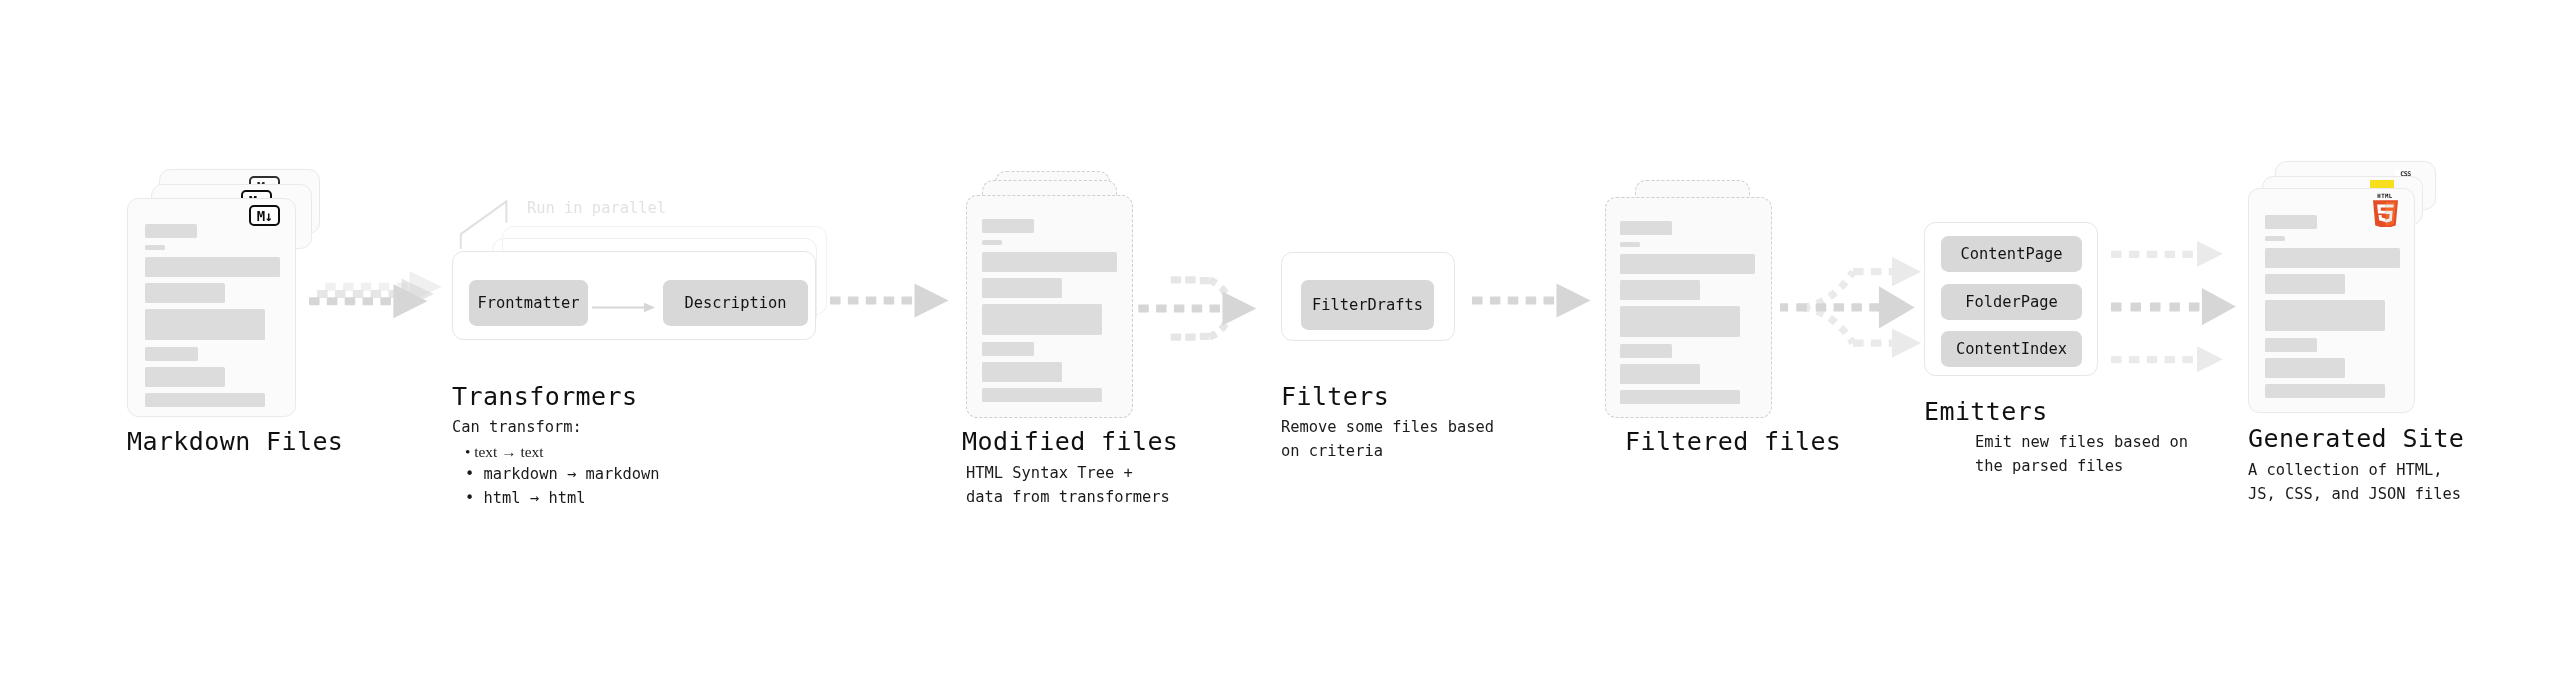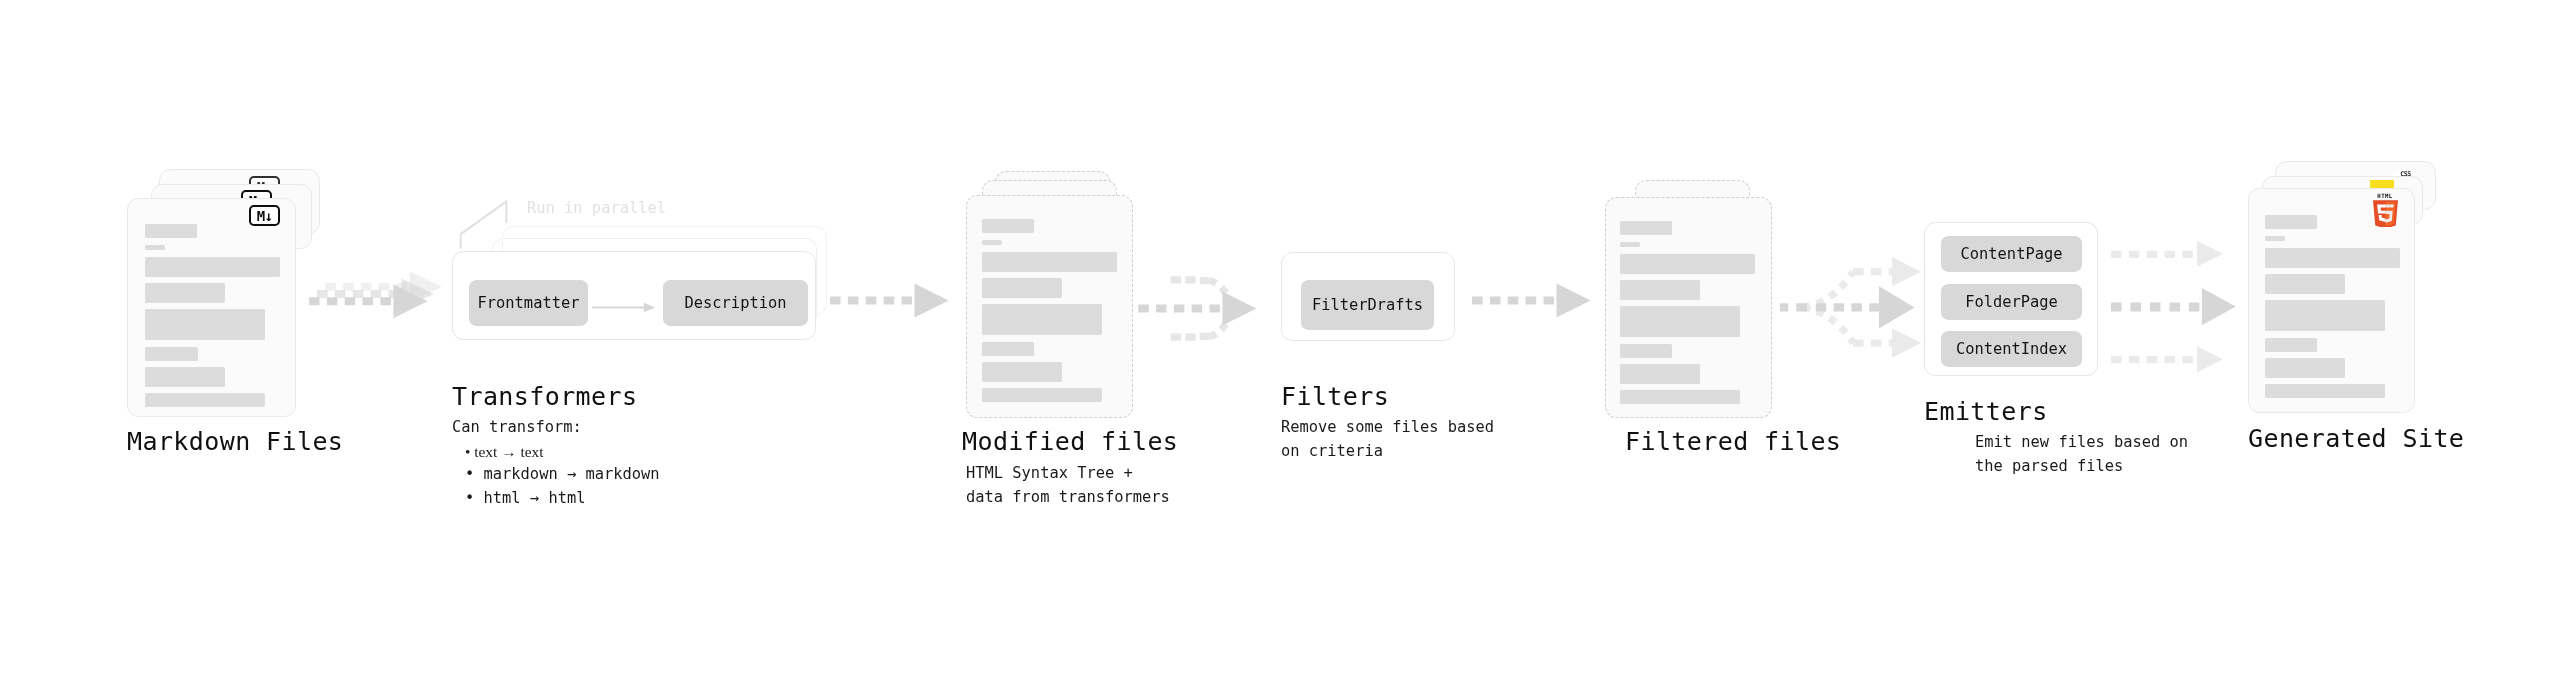--- a/index.html
+++ b/index.html
@@ -411,15 +411,17 @@
       <div class="doc-line" style="width:19.5px;  height:5.7px;"></div>
       <div class="doc-line" style="width:135px; height:20.3px;"></div>
       <div class="doc-line" style="width:80px;  height:19.5px;"></div>
       <div class="doc-line" style="width:120px; height:31px;"></div>
       <div class="doc-line" style="width:52px;  height:14px;"></div>
       <div class="doc-line" style="width:80px;  height:19.5px;"></div>
       <div class="doc-line" style="width:120px; height:14px;"></div>
     </div>
   </div>
   <div class="title" style="left:2248px; top:424px;">Generated Site</div>
+  <div class="subtitle" style="left:2248px; top:459px;">A collection of HTML,
+JS, CSS, and JSON files</div>
 
 </div>
 
 
 </body></html>

